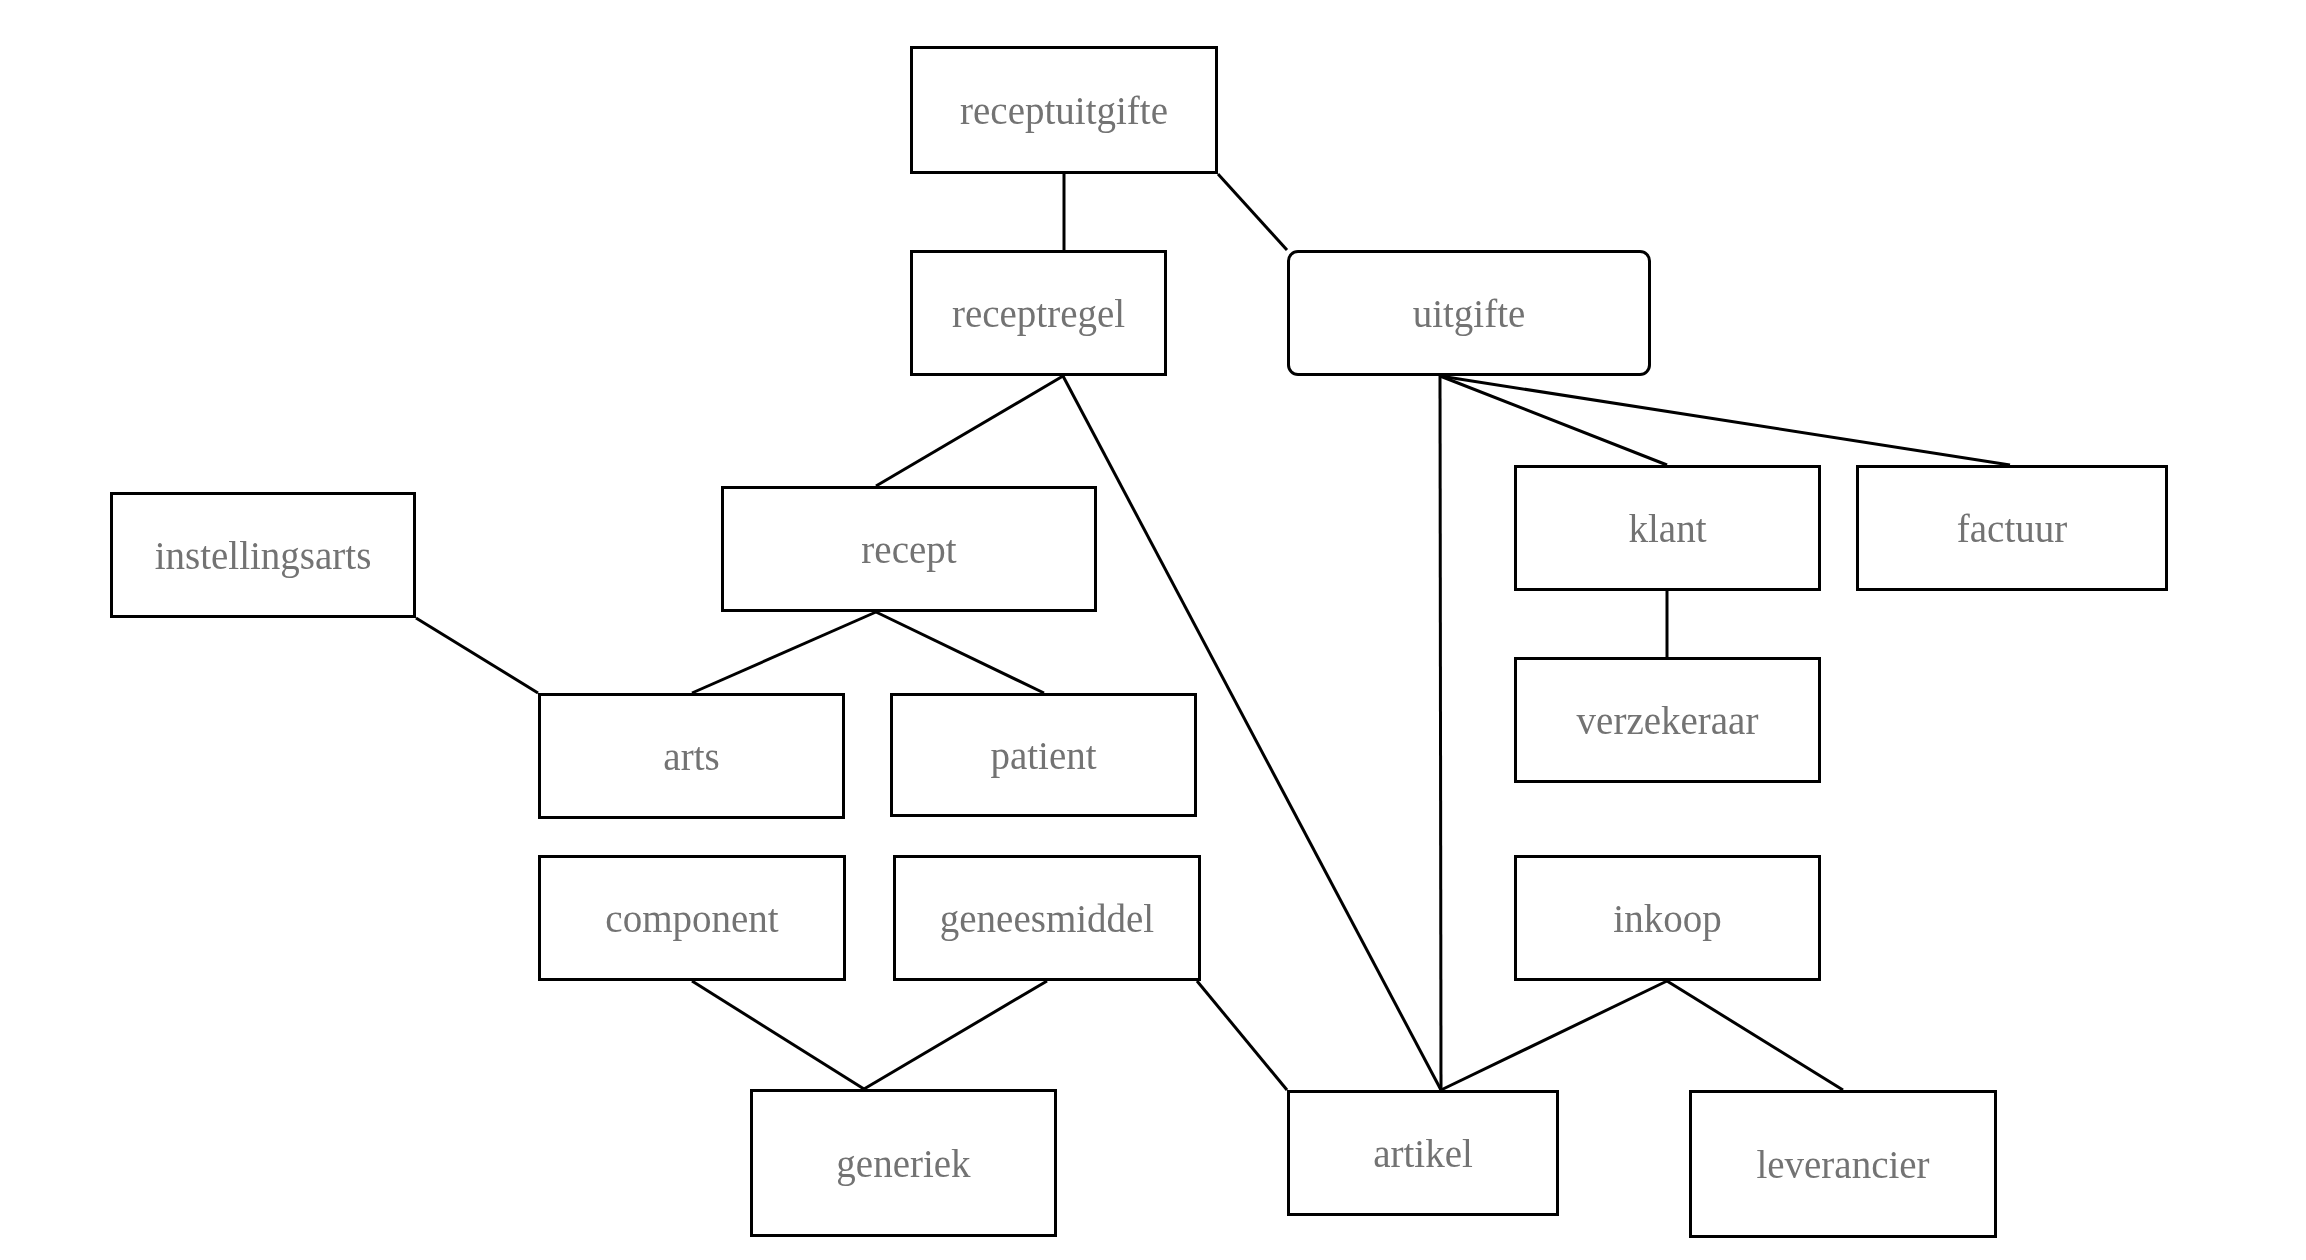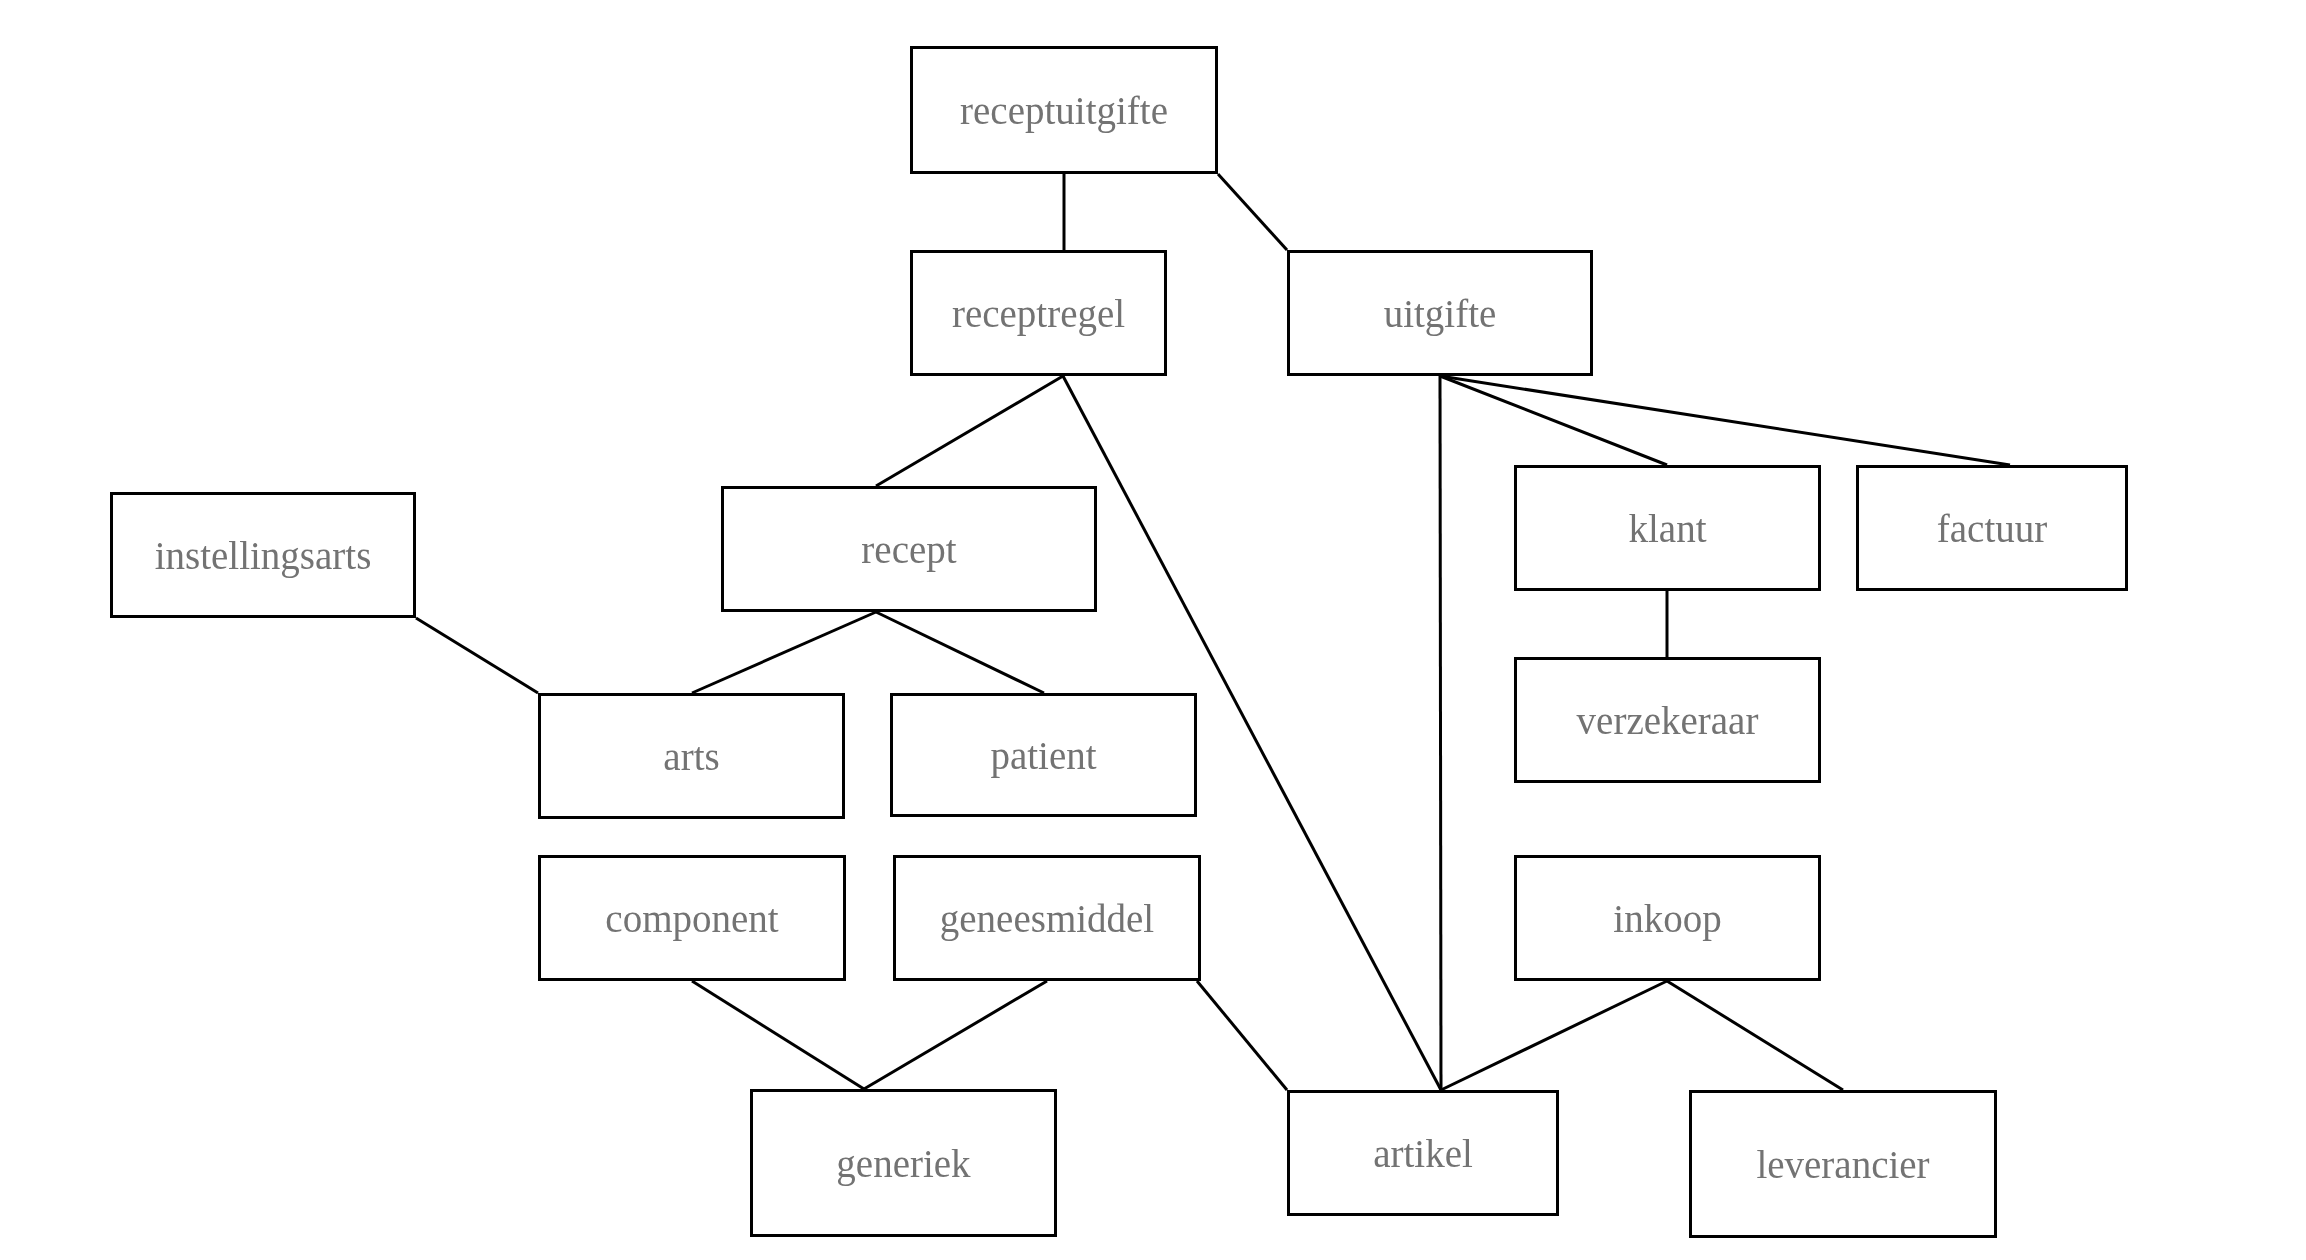--- a/index.html
+++ b/index.html
@@ -61,33 +61,33 @@
       <line x1="1667" y1="981" x2="1441" y2="1090" stroke="#000000" stroke-width="3"></line>
       <line x1="1667" y1="981" x2="1843" y2="1090" stroke="#000000" stroke-width="3"></line>
     </svg>
   <div id="nodes">
       <div class="node" style="left: 910px; top: 46px; width: 308px; height: 128px; border-color: rgb(0, 0, 0); background: rgb(255, 255, 255);">
         <span>receptuitgifte</span>
       </div>
       <div class="node" style="left: 910px; top: 250px; width: 257px; height: 126px; border-color: rgb(0, 0, 0); background: rgb(255, 255, 255);">
         <span>receptregel</span>
       </div>
-      <div class="node" style="left: 1287px; top: 250px; width: 306px; height: 126px; border-color: rgb(0, 0, 0); background: rgb(255, 255, 255);">
+      <div class="node" style="left: 1287px; top: 250px; width: 364px; height: 126px; border-color: rgb(0, 0, 0); background: rgb(255, 255, 255); border-radius: 11px;">
         <span>uitgifte</span>
       </div>
       <div class="node" style="left: 110px; top: 492px; width: 306px; height: 126px; border-color: rgb(0, 0, 0); background: rgb(255, 255, 255);">
         <span>instellingsarts</span>
       </div>
       <div class="node" style="left: 721px; top: 486px; width: 376px; height: 126px; border-color: rgb(0, 0, 0); background: rgb(255, 255, 255);">
         <span>recept</span>
       </div>
       <div class="node" style="left: 1514px; top: 465px; width: 307px; height: 126px; border-color: rgb(0, 0, 0); background: rgb(255, 255, 255);">
         <span>klant</span>
       </div>
-      <div class="node" style="left: 1856px; top: 465px; width: 272px; height: 126px; border-color: rgb(0, 0, 0); background: rgb(255, 255, 255);">
+      <div class="node" style="left: 1856px; top: 465px; width: 312px; height: 126px; border-color: rgb(0, 0, 0); background: rgb(255, 255, 255);">
         <span>factuur</span>
       </div>
       <div class="node" style="left: 1514px; top: 657px; width: 307px; height: 126px; border-color: rgb(0, 0, 0); background: rgb(255, 255, 255);">
         <span>verzekeraar</span>
       </div>
       <div class="node" style="left: 538px; top: 693px; width: 307px; height: 126px; border-color: rgb(0, 0, 0); background: rgb(255, 255, 255);">
         <span>arts</span>
       </div>
       <div class="node" style="left: 890px; top: 693px; width: 307px; height: 124px; border-color: rgb(0, 0, 0); background: rgb(255, 255, 255);">
         <span>patient</span>

